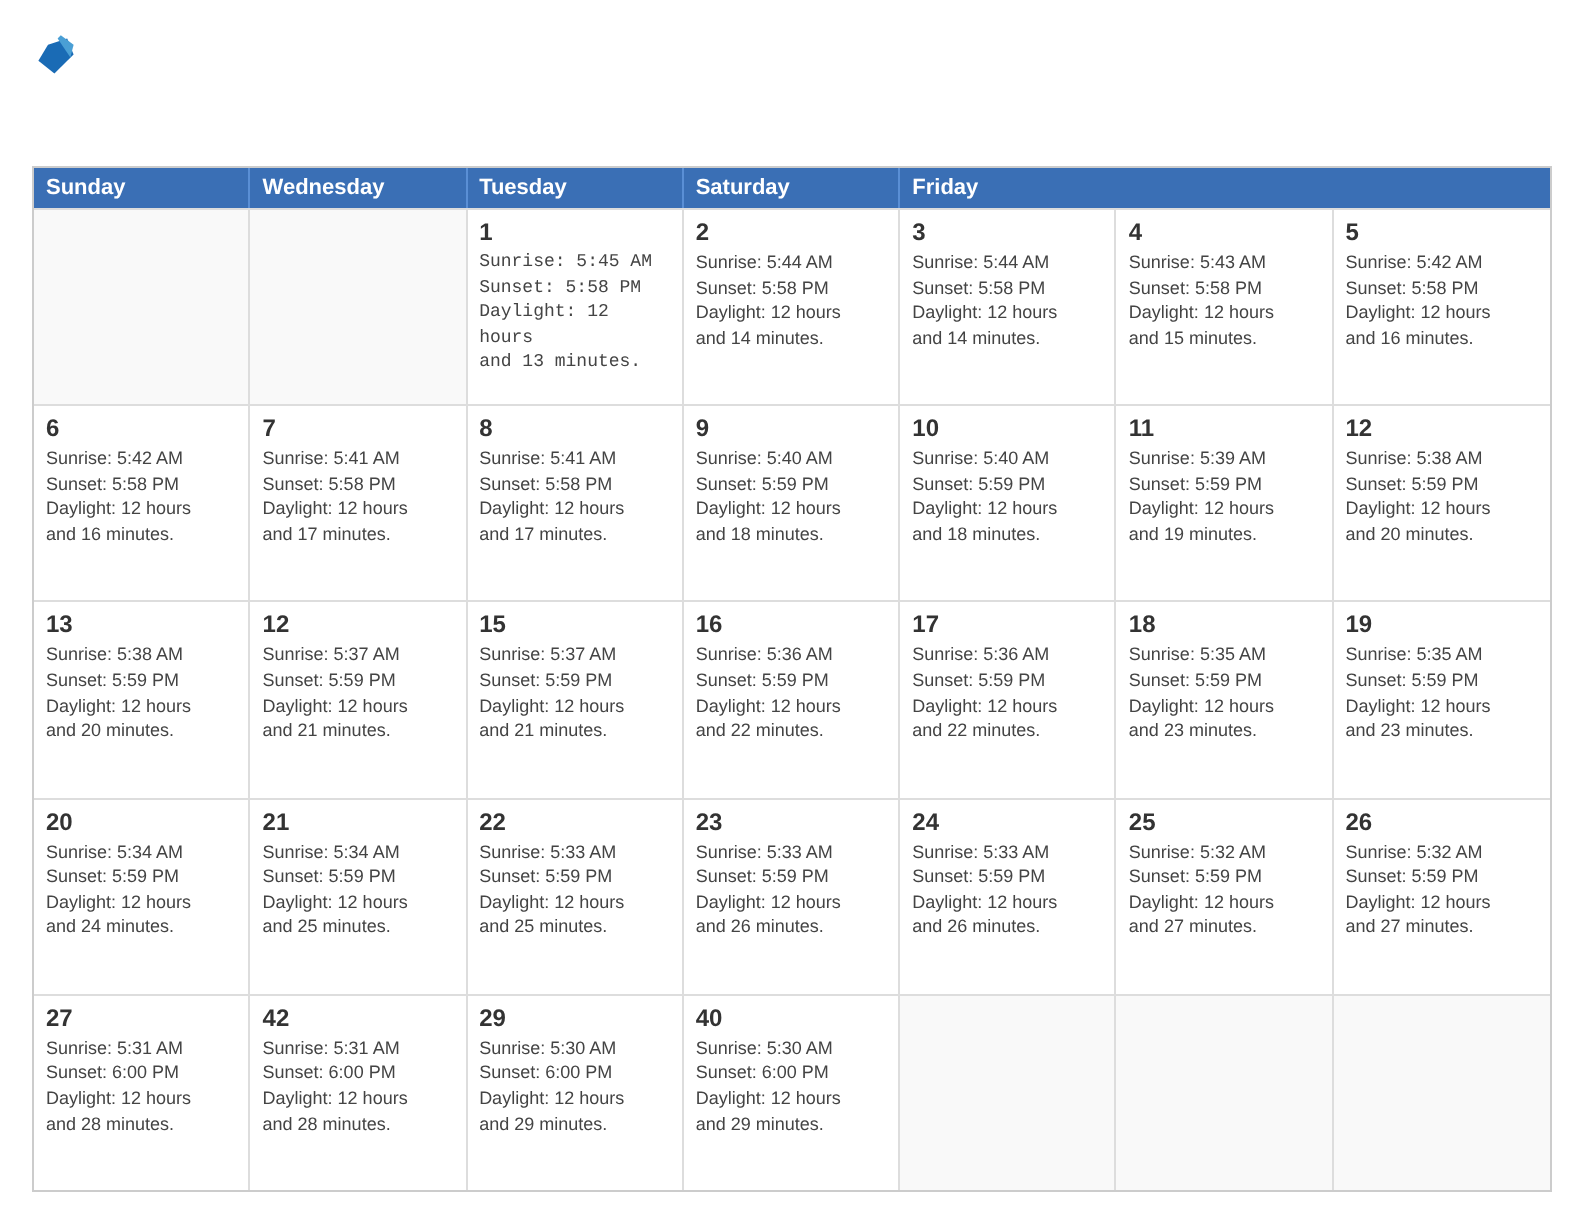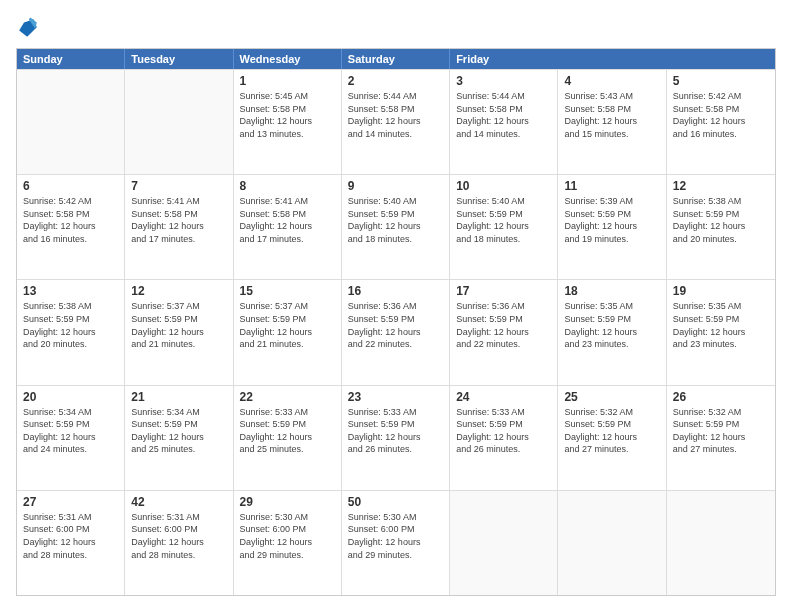--- a/index.html
+++ b/index.html
@@ -51,20 +51,21 @@
     }
     .subtitle {
       font-size: 14px;
       color: #555;
     }
     .calendar {
       flex: 1;
       display: flex;
       flex-direction: column;
       border: 1px solid #ccc;
+      margin-top: 35px;
     }
     .cal-header {
       display: grid;
       grid-template-columns: repeat(7, 1fr);
       background: #3a6fb5;
     }
     .cal-header-cell {
       color: #fff;
       font-size: 11px;
       font-weight: bold;
@@ -124,32 +125,32 @@
     </div>
     <div class="title-block">
       <div class="main-title"></div>
       <div class="subtitle"></div>
     </div>
   </div>
 
   <div class="calendar">
     <div class="cal-header" id="cal-header">
         <div class="cal-header-cell">Sunday</div>
+        <div class="cal-header-cell">Wednesday</div>
         <div class="cal-header-cell">Tuesday</div>
-        <div class="cal-header-cell">Wednesday</div>
         <div class="cal-header-cell">Saturday</div>
         <div class="cal-header-cell">Friday</div>
       </div>
     <div class="cal-body" id="cal-body">
         <div class="cal-row">
           <div class="cal-cell empty"></div>
           <div class="cal-cell empty"></div>
           <div class="cal-cell">
             <span class="day-num">1</span>
-            <div class="cell-info" style="white-space: pre-line;">Sunrise: 5:45 AM
+            <div class="cell-info" style="white-space: pre-line; font-family: Liberation Mono, monospace;">Sunrise: 5:45 AM
 Sunset: 5:58 PM
 Daylight: 12 hours
 and 13 minutes.</div>
           </div>
           <div class="cal-cell">
             <span class="day-num">2</span>
             <div class="cell-info" style="white-space: pre-line;">Sunrise: 5:44 AM
 Sunset: 5:58 PM
 Daylight: 12 hours
 and 14 minutes.</div>
@@ -345,21 +346,21 @@
 and 28 minutes.</div>
           </div>
           <div class="cal-cell">
             <span class="day-num">29</span>
             <div class="cell-info" style="white-space: pre-line;">Sunrise: 5:30 AM
 Sunset: 6:00 PM
 Daylight: 12 hours
 and 29 minutes.</div>
           </div>
           <div class="cal-cell">
-            <span class="day-num">50</span>
+            <span class="day-num">40</span>
             <div class="cell-info" style="white-space: pre-line;">Sunrise: 5:30 AM
 Sunset: 6:00 PM
 Daylight: 12 hours
 and 29 minutes.</div>
           </div>
           <div class="cal-cell empty"></div>
           <div class="cal-cell empty"></div>
           <div class="cal-cell empty"></div>
         </div>
       </div>

